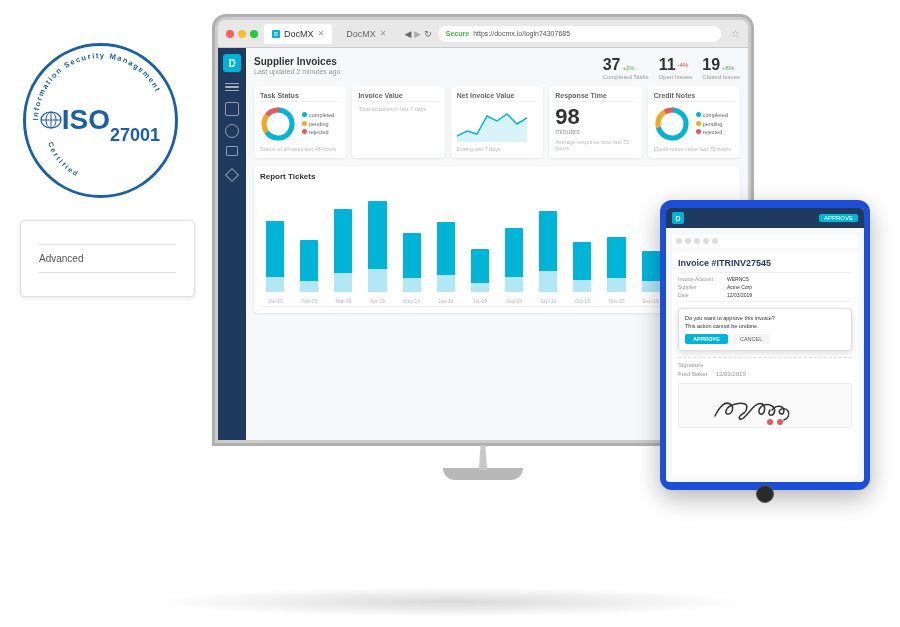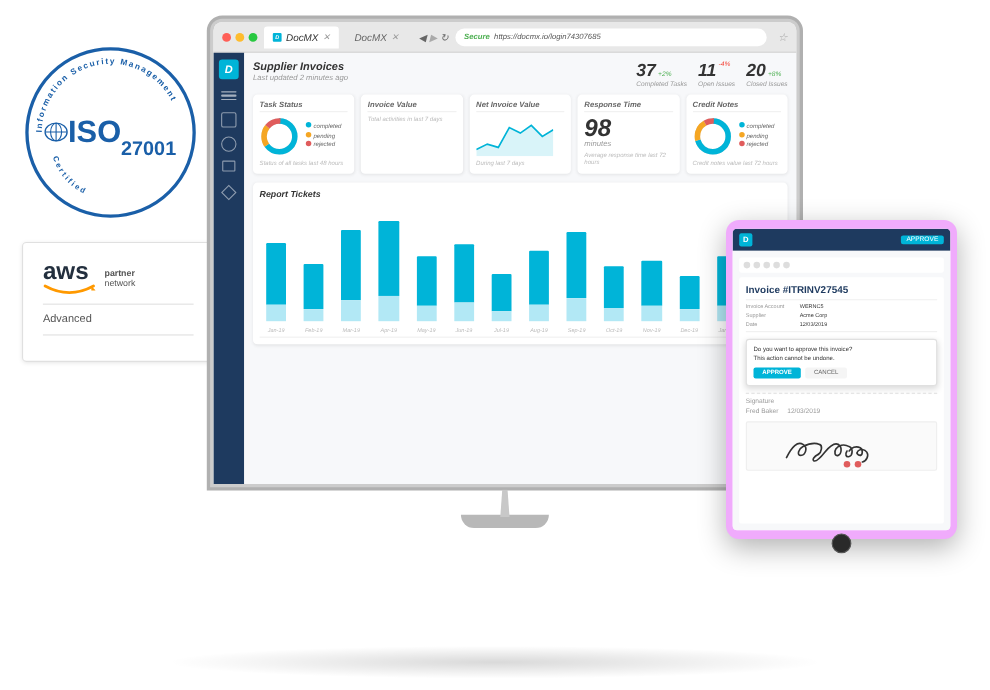--- a/index.html
+++ b/index.html
@@ -59,25 +59,24 @@
     .aws-divider {
       width: 100%;
       height: 1px;
       background: #e0e0e0;
       margin: 8px 0;
     }
 
     
     .monitor-container {
       position: absolute;
-      left: 174px;
+      left: 198px;
       top: 20px;
       width: 570px;
       height: 520px;
-      font-style: italic;
     }
 
     .monitor-screen {
       position: absolute;
       top: 0;
       left: 20px;
       width: 530px;
       height: 420px;
       background: #f5f5f5;
       border-radius: 8px 8px 0 0;
@@ -392,21 +391,21 @@
       position: absolute;
       right: 30px;
       top: 200px;
       width: 210px;
       height: 290px;
     }
 
     .tablet-frame {
       width: 100%;
       height: 100%;
-      background: #f0abfc;
+      background: #1d4ed8;
       border-radius: 12px;
       padding: 8px 6px;
       box-shadow: 0 8px 25px rgba(0,0,0,0.3);
       position: relative;
     }
 
     .tablet-screen {
       width: 100%;
       height: 100%;
       background: white;
@@ -620,36 +619,20 @@
           <line x1="1" y1="9" x2="21" y2="9" stroke="#1a5fa8" stroke-width="1"></line>
           <line x1="11" y1="1" x2="11" y2="17" stroke="#1a5fa8" stroke-width="1"></line>
         </svg>
         <div style="font-size:28px;font-weight:900;color:#1a5fa8;line-height:1;">ISO</div>
         <div style="font-size:18px;font-weight:900;color:#1a5fa8;line-height:1;margin-top:29px;">27001</div>
       </div>
     </div>
   </div>
 
   <div class="aws-badge">
-    <div class="aws-logo">
-      <div class="aws-text-row">
-        <div style="display:flex;flex-direction:column;">
-          <div style="font-size:22px;font-weight:900;color:#232f3e;line-height:1;">aws</div>
-
-          <svg width="48" height="10" viewBox="0 0 48 10">
-            <path d="M 2 2 Q 24 14 46 2" stroke="#ff9900" stroke-width="2.5" fill="none" stroke-linecap="round"></path>
-            <polygon points="44,2 48,6 44,6" fill="#ff9900"></polygon>
-          </svg>
-        </div>
-        <div style="display:flex;flex-direction:column;margin-left:4px;margin-top:2px;">
-          <span style="font-size:8px;color:#555;font-weight:bold;">partner</span>
-          <span style="font-size:8px;color:#555;">network</span>
-        </div>
-      </div>
-    </div>
     <div class="aws-divider"></div>
     <div style="font-size:10px;color:#555;margin-bottom:1px;">Advanced</div>
     <div class="aws-divider"></div>
   </div>
 </div>
 
 <div class="monitor-container">
   <div class="monitor-screen">
 
     <div class="browser-bar">
@@ -707,29 +690,29 @@
           </div>
           <div class="header-stats">
             <div style="text-align:center;">
               <div style="display:flex;align-items:baseline;gap:2px;">
                 <span class="stat-num">37</span>
                 <span class="stat-delta">+2%</span>
               </div>
               <div class="stat-label">Completed Tasks</div>
             </div>
             <div style="text-align:center;">
-              <div style="display:flex;align-items:flex-start;gap:2px;">
+              <div style="display:flex;align-items:center;gap:2px;">
                 <span class="stat-num">11</span>
                 <span class="stat-delta down">-4%</span>
               </div>
               <div class="stat-label">Open Issues</div>
             </div>
             <div style="text-align:center;">
               <div style="display:flex;align-items:baseline;gap:2px;">
-                <span class="stat-num">20</span>
+                <span class="stat-num">19</span>
                 <span class="stat-delta">+8%</span>
               </div>
               <div class="stat-label">Closed Issues</div>
             </div>
           </div>
         </div>
 
         <div class="kpi-row">
 
           <div class="kpi-card">

